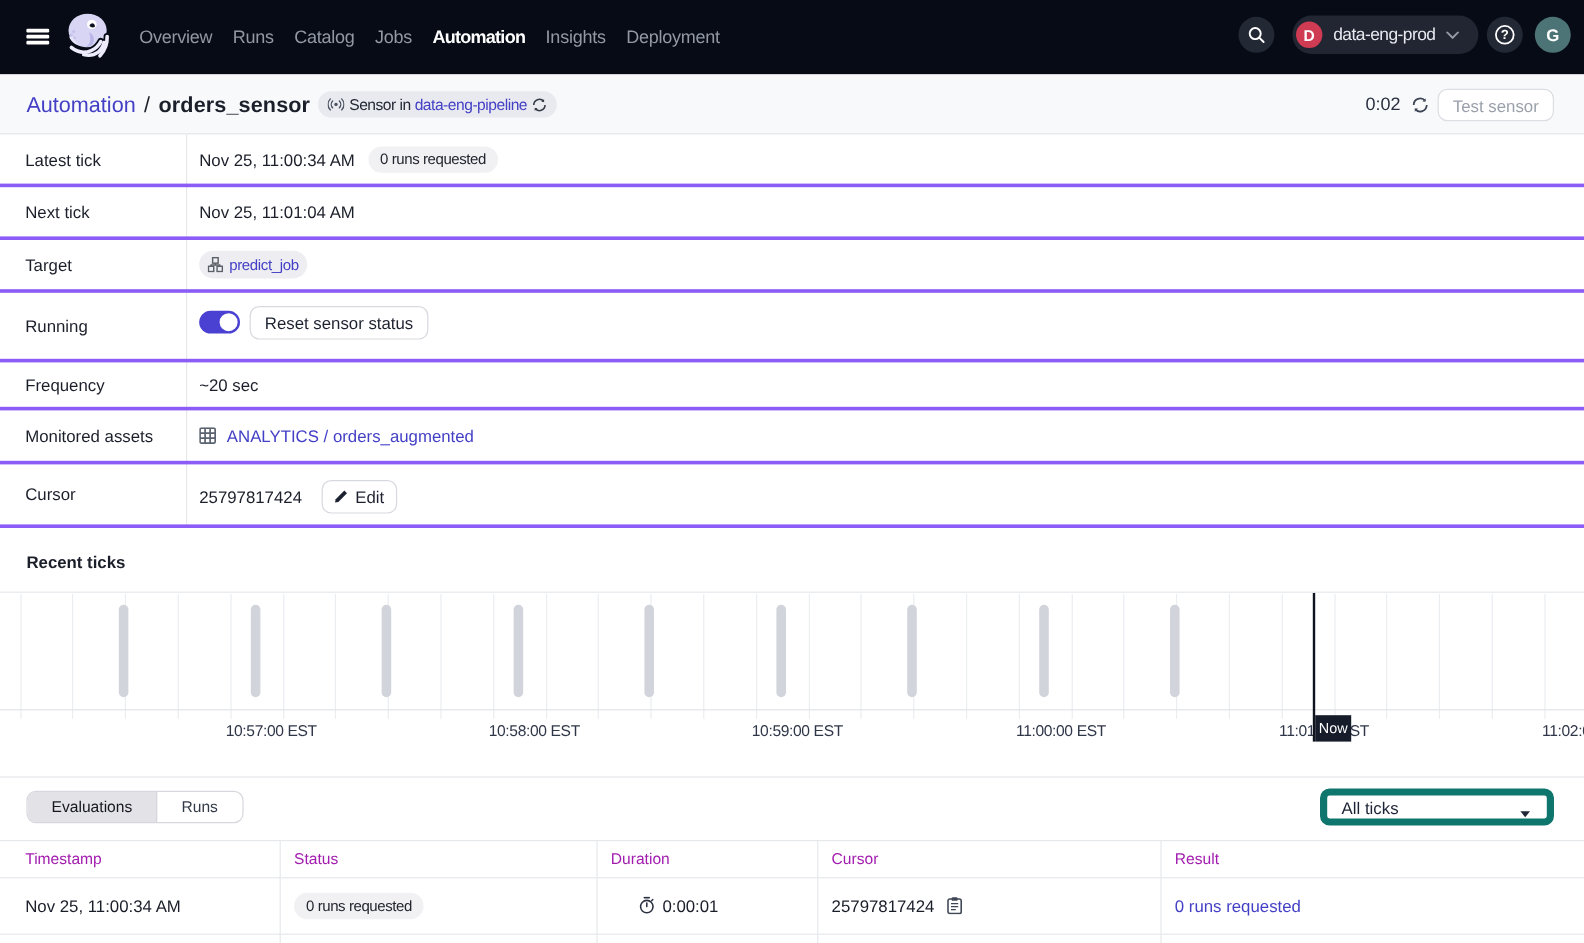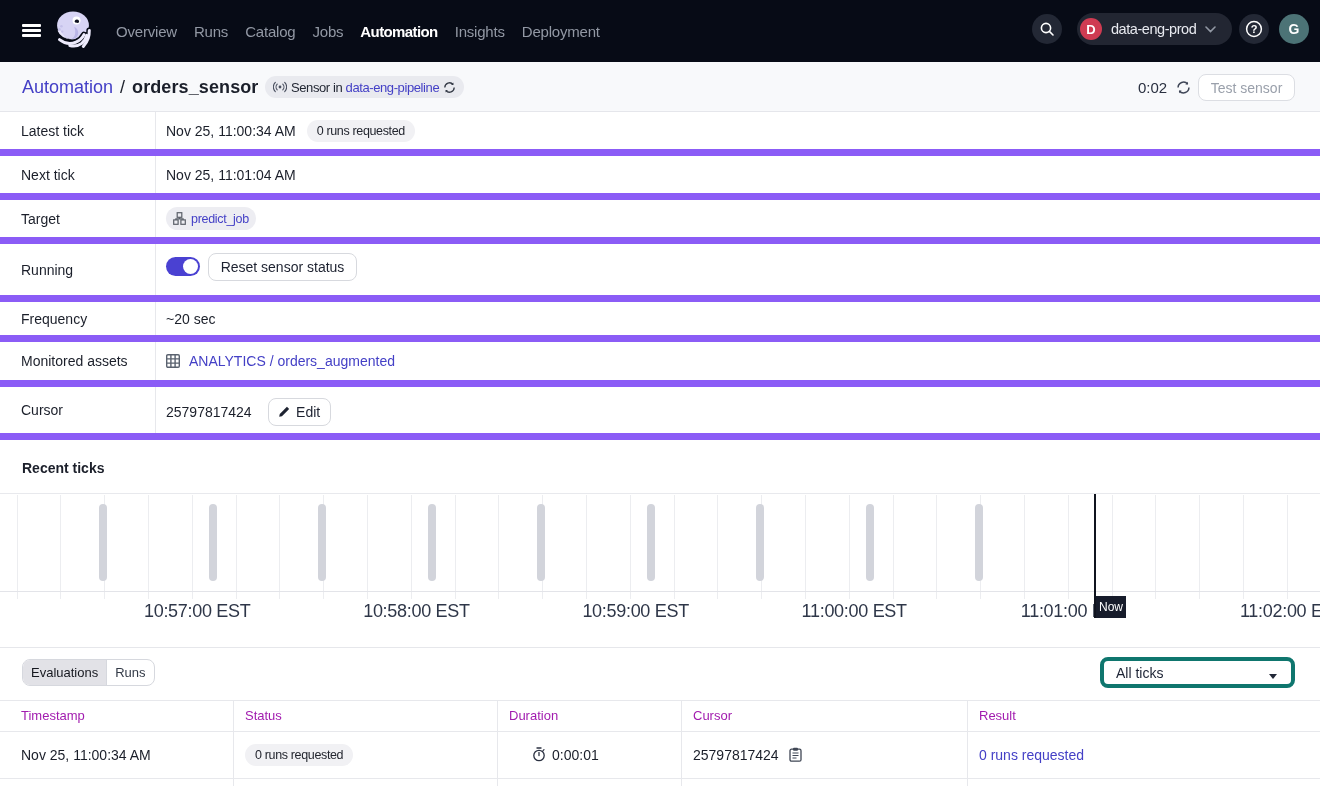--- a/index.html
+++ b/index.html
@@ -22,47 +22,47 @@
 #crumb .bc { position:absolute; left:22px; top:0; height:50px; display:flex; align-items:center; font-size:18px; }
 #crumb .bc a { color:#4440c6; text-decoration:none; }
 #crumb .bc .sl { color:#1b1f2a; margin:0 7px; }
 #crumb .bc b { color:#1b1f2a; font-weight:700; letter-spacing:.1px; }
 #sensortag { position:absolute; left:265px; top:14px; height:22px; border-radius:11px; background:#e9eaef; display:flex; align-items:center; gap:4px; padding:0 8px; font-size:13px; letter-spacing:-0.4px; color:#232834; }
 #sensortag a { color:#4440c6; text-decoration:none; }
 #timer { position:absolute; left:1138px; top:0; height:50px; display:flex; align-items:center; gap:9px; font-size:15px; color:#2a3040; }
 #testbtn { position:absolute; left:1198px; top:12px; width:97px; height:27px; border:1px solid #dcdee3; border-radius:8px; background:#fff; color:#9aa0ab; font-size:14px; display:flex; align-items:center; justify-content:center; }
 
 
-.prow { position:absolute; left:0; width:1320px; border-bottom:7px solid #8b5cf6; }
+.prow { position:absolute; left:0; width:1320px; border-bottom:3px solid #8b5cf6; }
 .plabel { position:absolute; left:21px; top:0; height:100%; display:flex; align-items:center; font-size:14px; color:#1b1f2a; }
 .pdiv { position:absolute; left:155px; top:112px; width:1px; height:328px; background:#e7e8ec; }
 .pval { position:absolute; left:166px; top:0; height:100%; display:flex; align-items:center; font-size:14px; color:#1b1f2a; }
 .tagpill { height:22px; border-radius:11px; background:#f1f1f4; display:flex; align-items:center; padding:0 10px; font-size:12.5px; letter-spacing:-0.35px; color:#23262f; white-space:nowrap; }
 .linkpill { height:23px; border-radius:12px; background:#ededf2; display:flex; align-items:center; gap:5px; padding:0 7px; font-size:12.5px; letter-spacing:-0.3px; }
 a.lnk { color:#4440c6; text-decoration:none; }
 .btn { border:1px solid #d7d9de; border-radius:8px; background:#fff; color:#1d2230; font-size:14px; display:flex; align-items:center; justify-content:center; gap:6px; }
 .toggle { width:34px; height:19px; border-radius:10px; background:#4a41d2; position:relative; }
 .toggle .knob { position:absolute; right:2px; top:2px; width:15px; height:15px; border-radius:50%; background:#fff; }
 
 
 #rt-head { position:absolute; left:22px; top:460px; font-size:14px; font-weight:700; color:#1b1f2a; }
 #chart { position:absolute; left:0; top:493px; width:1320px; height:155px; border-top:1px solid #e8e9ed; border-bottom:1px solid #e6e7eb; overflow:hidden; }
 .gline { position:absolute; top:1px; width:1px; height:104px; background:#ecedf0; }
 #axis { position:absolute; left:0; top:97px; width:1320px; height:1px; background:#e3e4e9; }
 .tbar { position:absolute; top:10px; width:8px; height:77px; border-radius:4px; background:#d2d4db; }
-.tlabel { position:absolute; top:107px; width:120px; text-align:left; font-size:18px; letter-spacing:-0.3px; color:#2e3648; white-space:nowrap; }
+.tlabel { position:absolute; top:107px; width:120px; text-align:right; font-size:13px; letter-spacing:-0.3px; color:#2e3648; white-space:nowrap; }
 #nowline { position:absolute; left:1094px; top:0; width:2px; height:124px; background:#10141f; }
 #nowbadge { position:absolute; left:1096px; top:102px; width:30px; height:22px; background:#171c2b; color:#fff; font-size:12px; display:flex; align-items:center; justify-content:center; }
 
 
 #tabs { position:absolute; left:22px; top:659px; height:27px; display:flex; border:1px solid #d6d8de; border-radius:8px; overflow:hidden; background:#fff; font-size:13px; }
-#tabs .seg { display:flex; align-items:center; padding:0 8px; }
+#tabs .seg { display:flex; align-items:center; padding:0 20px; }
 #tabs .seg.on { background:#e2e2e7; color:#16181f; border-right:1px solid #d6d8de; }
 #tabs .seg.off { color:#333a47; }
-#allticks { position:absolute; left:1100px; top:657px; width:195px; height:31px; border:4px solid #0f766e; border-radius:8px; background:#fff; display:flex; align-items:center; font-size:14px; color:#1c2334; padding:0 12px; }
+#allticks { position:absolute; left:1100px; top:657px; width:195px; height:31px; border:6px solid #0f766e; border-radius:8px; background:#fff; display:flex; align-items:center; font-size:14px; color:#1c2334; padding:0 12px; }
 #allticks .caret { position:absolute; right:14px; top:13px; width:0; height:0; border-left:4px solid transparent; border-right:4px solid transparent; border-top:5px solid #222838; }
 .hborder { position:absolute; left:0; width:1320px; height:1px; background:#e7e8ec; }
 .vborder { position:absolute; top:700px; width:1px; height:86px; background:#e7e8ec; }
 .thead { position:absolute; top:700px; height:31px; display:flex; align-items:center; font-size:13px; color:#a21caf; }
 .tcell { position:absolute; top:731px; height:47px; display:flex; align-items:center; font-size:14px; color:#1a1e29; }
 svg { display:block; }
 </style>
 </head>
 <body>
 

